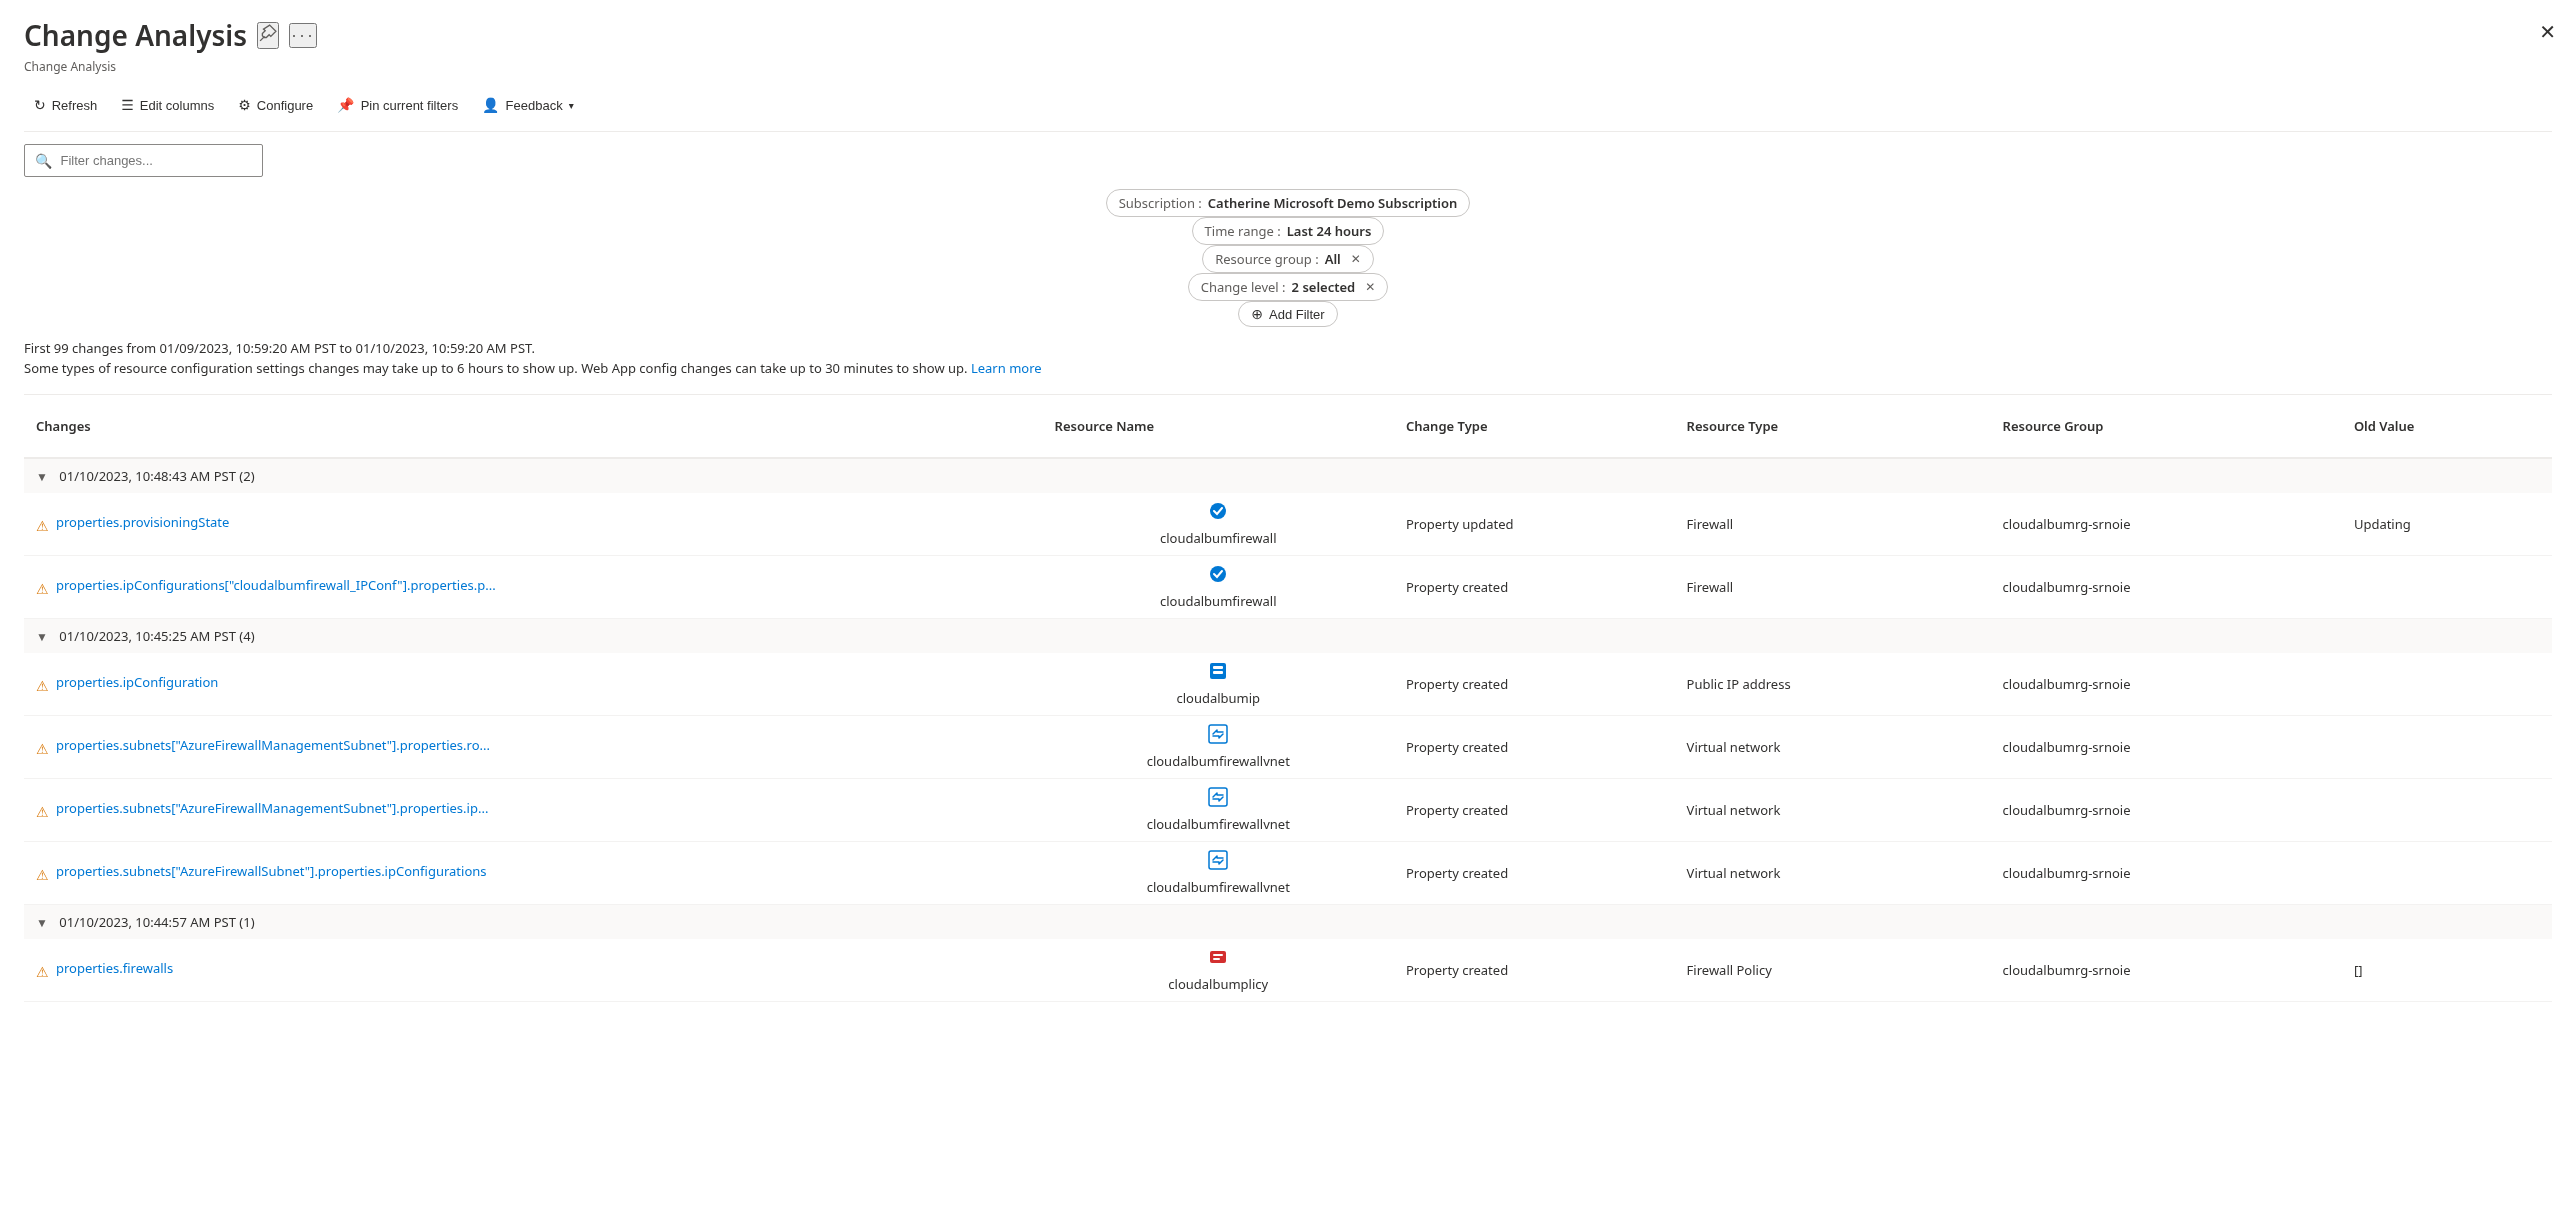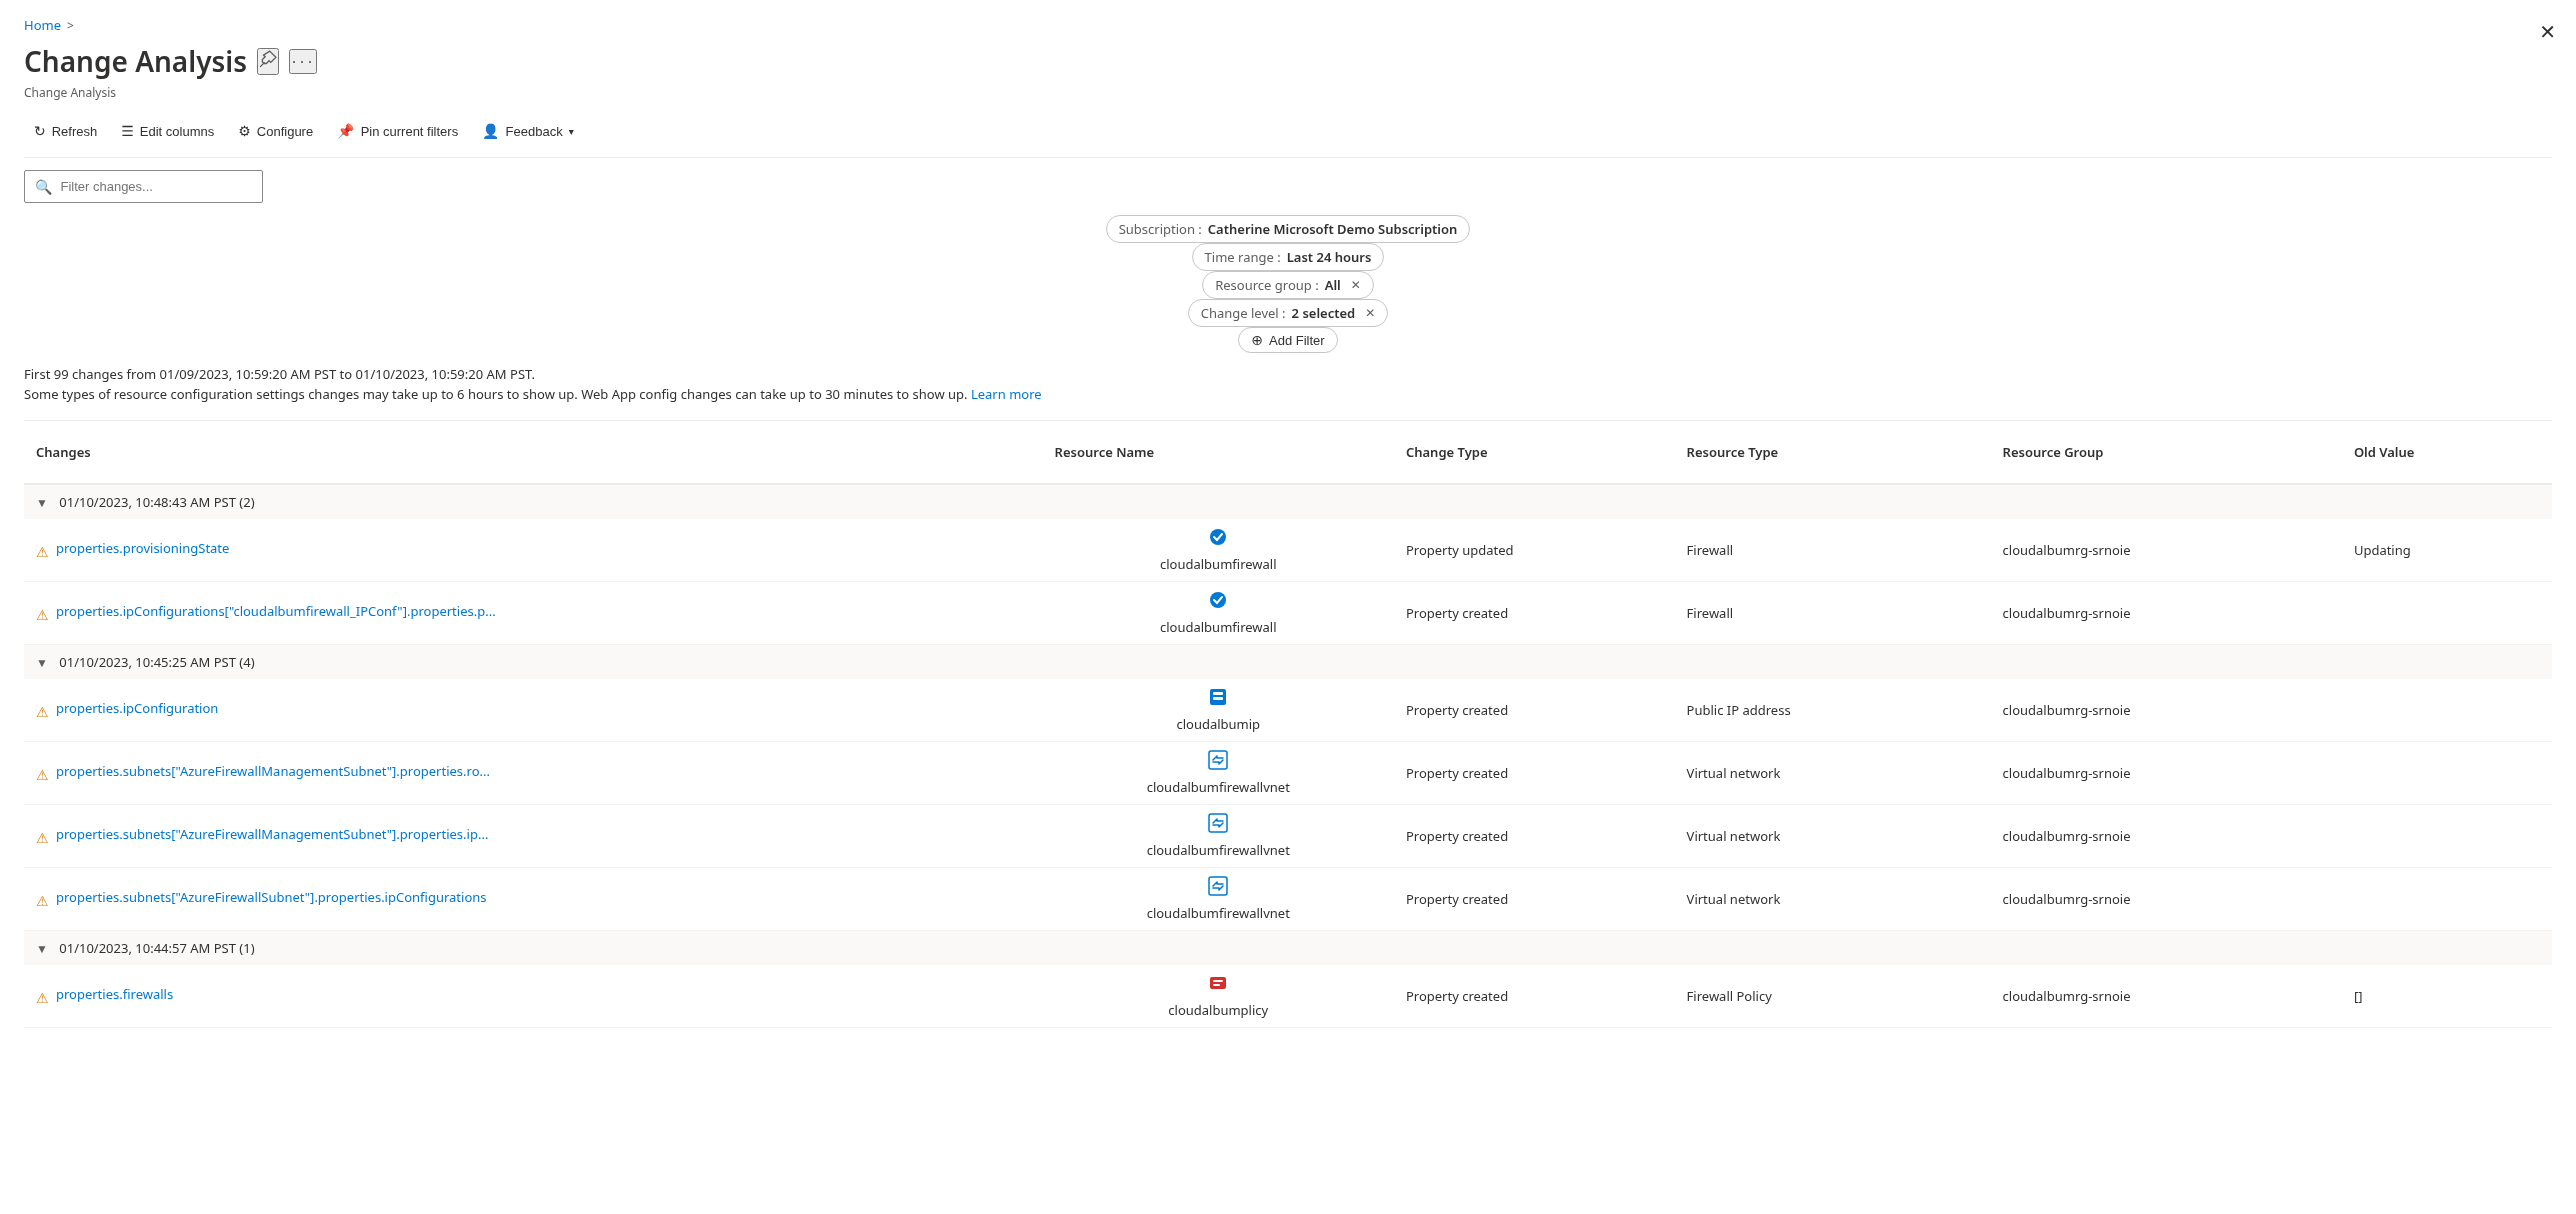--- a/index.html
+++ b/index.html
@@ -59,24 +59,20 @@
     .col-type { width: 159px; }
     .col-rtype { width: 179px; }
     .col-rgroup { width: 199px; }
     .col-oldval { width: 119px; }
   </style>
 </head>
 <body>
 
 <div class="page-container">
 
-  <div class="breadcrumb">
-    <span class="breadcrumb-home">Home</span>
-    <span class="breadcrumb-sep">&gt;</span>
-  </div>
 
   <div class="title-bar">
     <h1 class="page-title">Change Analysis</h1>
     <button class="title-icon" title="Pin">
       <svg width="18" height="18" viewBox="0 0 16 16" fill="none" xmlns="http://www.w3.org/2000/svg">
         <path d="M9.5 1L15 6.5L10.5 11L9 9.5L6.5 12H4.5L3 10.5V8.5L5.5 6L4 4.5L9.5 1Z" stroke="#605e5c" stroke-width="1.2" fill="none"></path>
         <line x1="1" y1="15" x2="5" y2="11" stroke="#605e5c" stroke-width="1.2"></line>
       </svg>
     </button>
     <button class="title-more">···</button>

